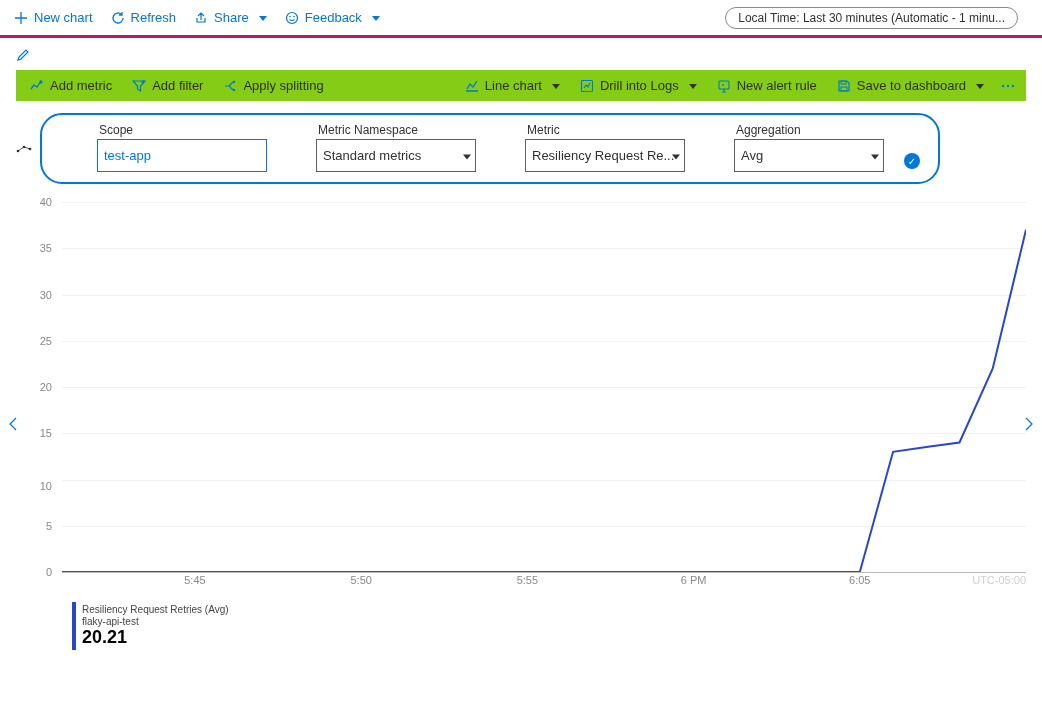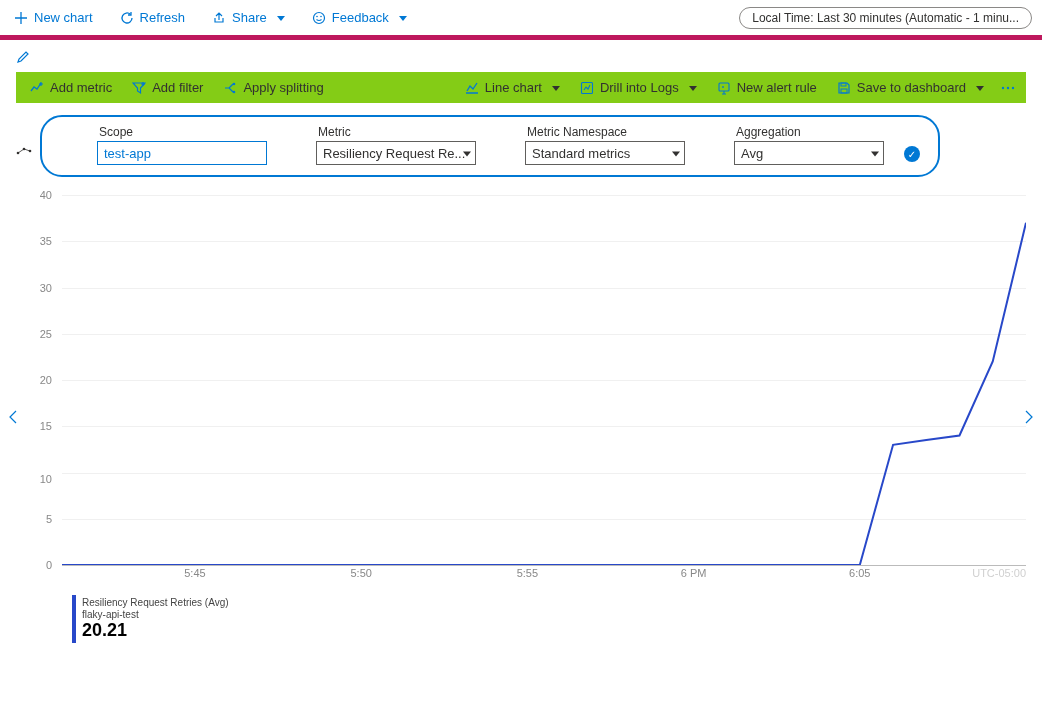--- a/index.html
+++ b/index.html
@@ -7,23 +7,23 @@
     margin: 0;
     font-family: "Segoe UI", -apple-system, Arial, sans-serif;
     font-size: 13px;
     color: #323130;
     background: #fff;
     width: 1042px;
   }
   .toolbar {
     display: flex;
     align-items: center;
-    padding: 6px 10px 6px 6px;
-    border-bottom: 5px solid #be185d;
-    gap: 11px;
+    padding: 6px 24px 6px 6px;
+    border-bottom: 3px solid #be185d;
+    gap: 2px;
   }
   .tb-btn {
     display: inline-flex;
     align-items: center;
     gap: 6px;
     padding: 4px 8px;
     color: #0078d4;
     cursor: pointer;
     font-size: 13px;
     border-radius: 2px;
@@ -85,21 +85,21 @@
   }
   .field {
     display: flex;
     flex-direction: column;
     gap: 2px;
     margin-right: 12px;
     margin-left: 37px;
   }
   .field label { font-size: 12px; color: #323130; padding-left: 2px; }
   .select, .scope-input {
-    height: 24px;
+    height: 33px;
     border: 1px solid #605e5c;
     background: #fff;
     font-size: 13px;
     padding: 2px 20px 2px 6px;
     position: relative;
     display: flex;
     align-items: center;
     white-space: nowrap;
     overflow: hidden;
     text-overflow: ellipsis;
@@ -335,30 +335,30 @@
       </svg>
   </span>
   <div class="metric-bar">
     <div class="field">
       <label>Scope</label>
       <div class="scope-input">
         <span>test-app</span>
       </div>
     </div>
     <div class="field">
+      <label>Metric Namespace</label>
+      <div class="select w-ns">
+        <span>Standard metrics</span>
+        <span class="caret chev-down"></span>
+      </div>
+    </div>
+    <div class="field">
       <label>Metric</label>
       <div class="select w-metric">
         <span>Resiliency Request Re...</span>
-        <span class="caret chev-down"></span>
-      </div>
-    </div>
-    <div class="field">
-      <label>Metric Namespace</label>
-      <div class="select w-ns">
-        <span>Standard metrics</span>
         <span class="caret chev-down"></span>
       </div>
     </div>
     <div class="field">
       <label>Aggregation</label>
       <div class="select w-agg">
         <span>Avg</span>
         <span class="caret chev-down"></span>
       </div>
     </div>

